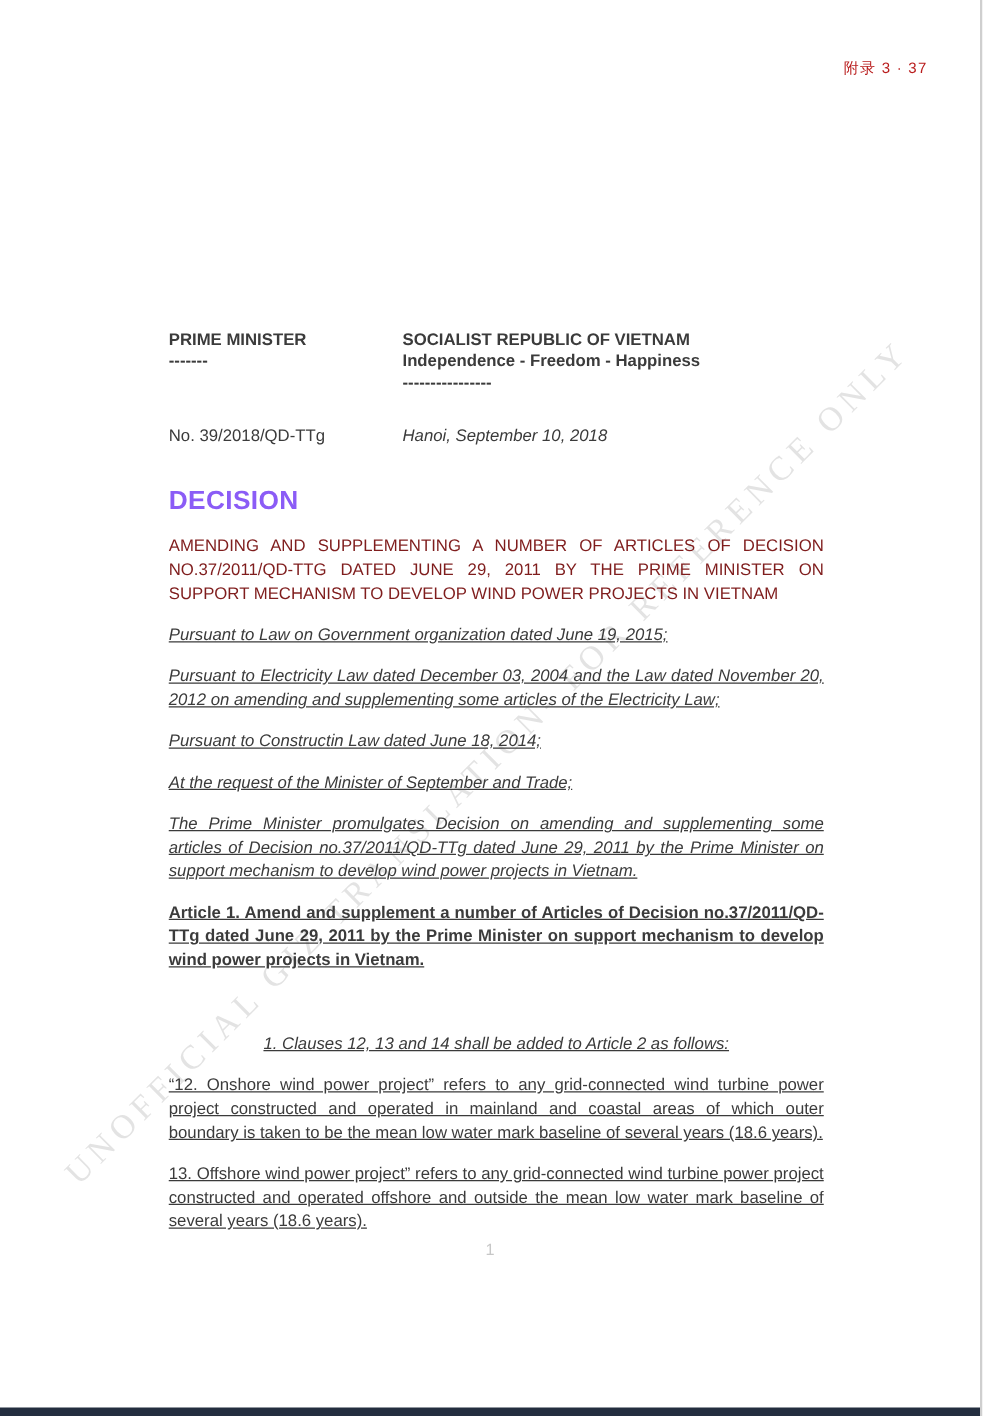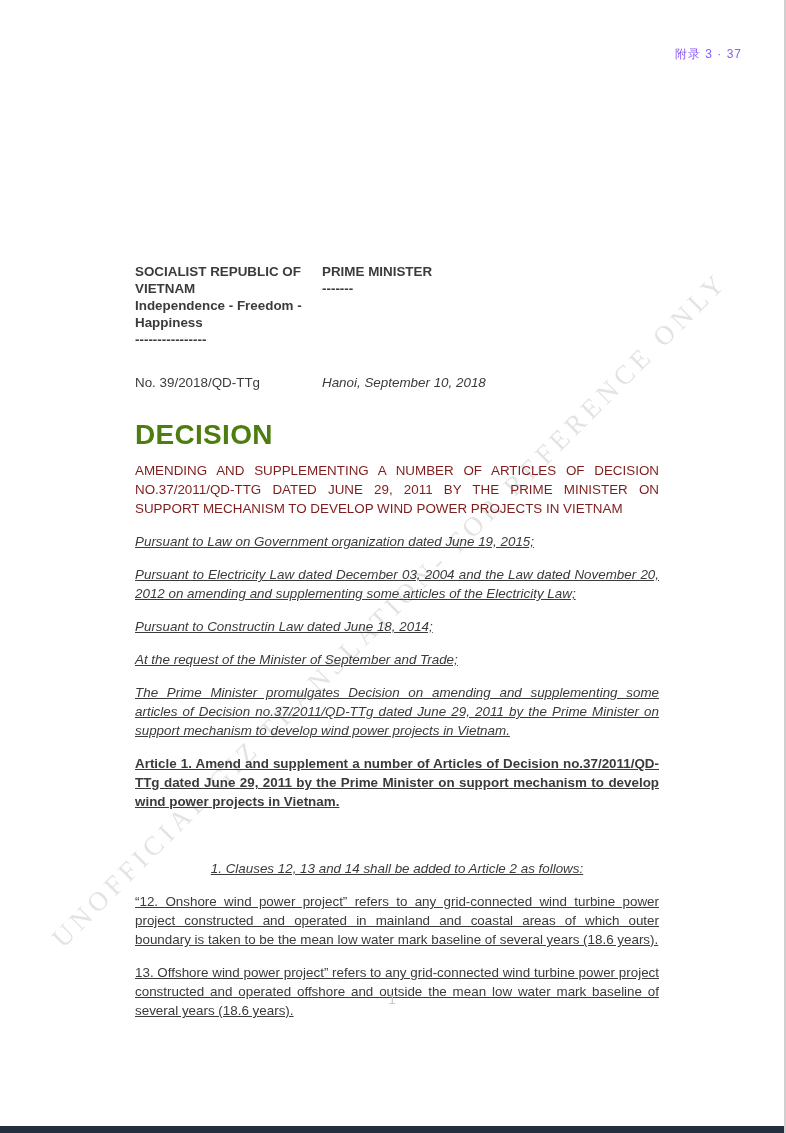--- a/index.html
+++ b/index.html
@@ -12,21 +12,21 @@
     font-family: "Liberation Sans", sans-serif;
     color: #3b3b3b;
     overflow: hidden;
     border-right: 2px solid #cfcfcf;
   }
   .corner-label {
     position: absolute;
     top: 46px;
     right: 42px;
     font-size: 12px;
-    color: #8b5cf6;
+    color: #b91c1c;
     letter-spacing: 1px;
   }
   .watermark {
     position: absolute;
     top: 610px;
     left: 390px;
     transform: translate(-50%, -50%) rotate(-45deg);
     transform-origin: center;
     white-space: nowrap;
     font-family: "Liberation Serif", serif;
@@ -50,23 +50,23 @@
   }
   .lh-left-title, .lh-rule-left, .lh-right-title, .lh-motto, .lh-rule-right {
     font-weight: bold;
     color: #3b3b3b;
   }
   .lh-row2 { display: grid; grid-template-columns: 187px 1fr; margin-top: 26px; line-height: 17px; }
   .doc-number { font-weight: normal; }
   .place-date { font-style: italic; }
   .doc-title {
     margin-top: 34px;
-    font-size: 28px;
+    font-size: 21px;
     font-weight: bold;
-    color: #4d7c0f;
+    color: #8b5cf6;
     letter-spacing: 0.3px;
   }
   .doc-subtitle {
     margin-top: 17px;
     text-align: justify;
     color: #7f1d1d;
   }
   p.para { margin-top: 14px; text-align: justify; text-decoration: underline; }
   p.recital { font-style: italic; }
   p.bold-heading { font-weight: bold; }
@@ -94,27 +94,27 @@
 <div class="page">
 
   <div class="corner-label">附录 3 · 37</div>
 
   <div class="watermark">UNOFFICIAL GIZ TRANSLATION- FOR REFERENCE ONLY</div>
 
   <div class="content">
 
     <div class="letterhead">
       <div>
+        <div class="lh-left-title">PRIME MINISTER</div>
+        <div class="lh-rule-left">-------</div>
+      </div>
+      <div>
         <div class="lh-right-title">SOCIALIST REPUBLIC OF VIETNAM</div>
         <div class="lh-motto">Independence - Freedom - Happiness</div>
         <div class="lh-rule-right">----------------</div>
-      </div>
-      <div>
-        <div class="lh-left-title">PRIME MINISTER</div>
-        <div class="lh-rule-left">-------</div>
       </div>
     </div>
 
     <div class="lh-row2">
       <div class="doc-number">No. 39/2018/QD-TTg</div>
       <div class="place-date">Hanoi, September 10, 2018</div>
     </div>
 
     <div class="doc-title">DECISION</div>
 

